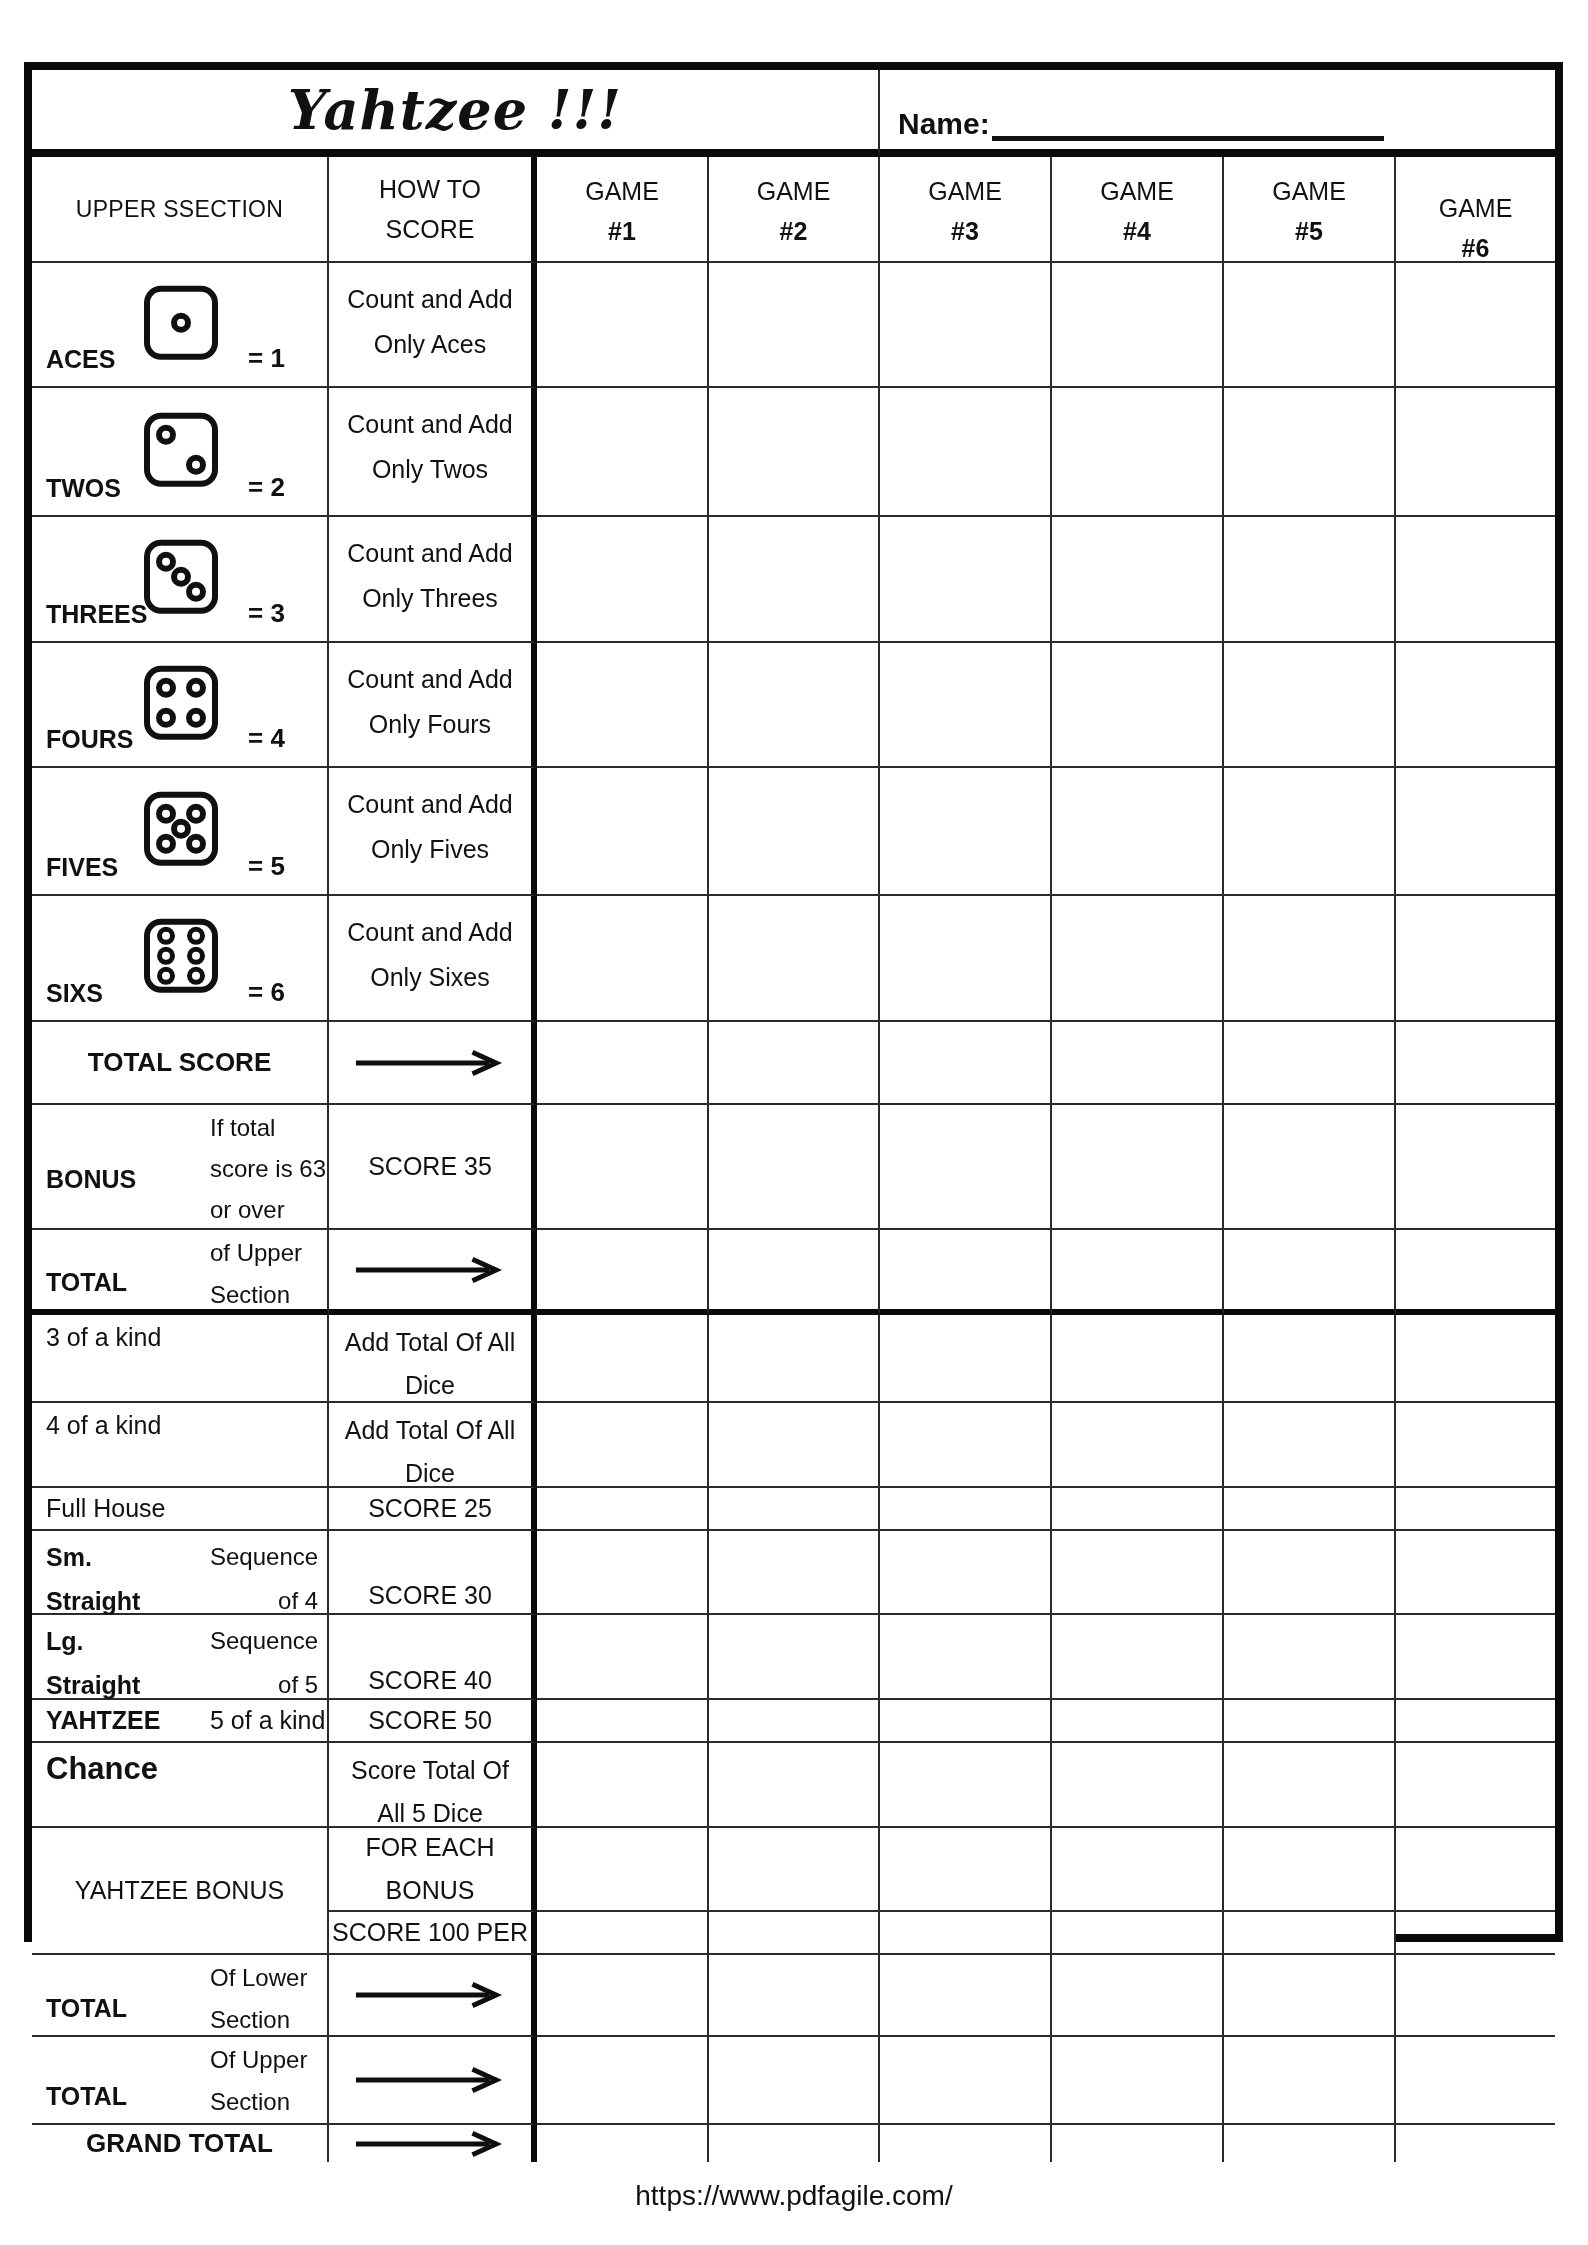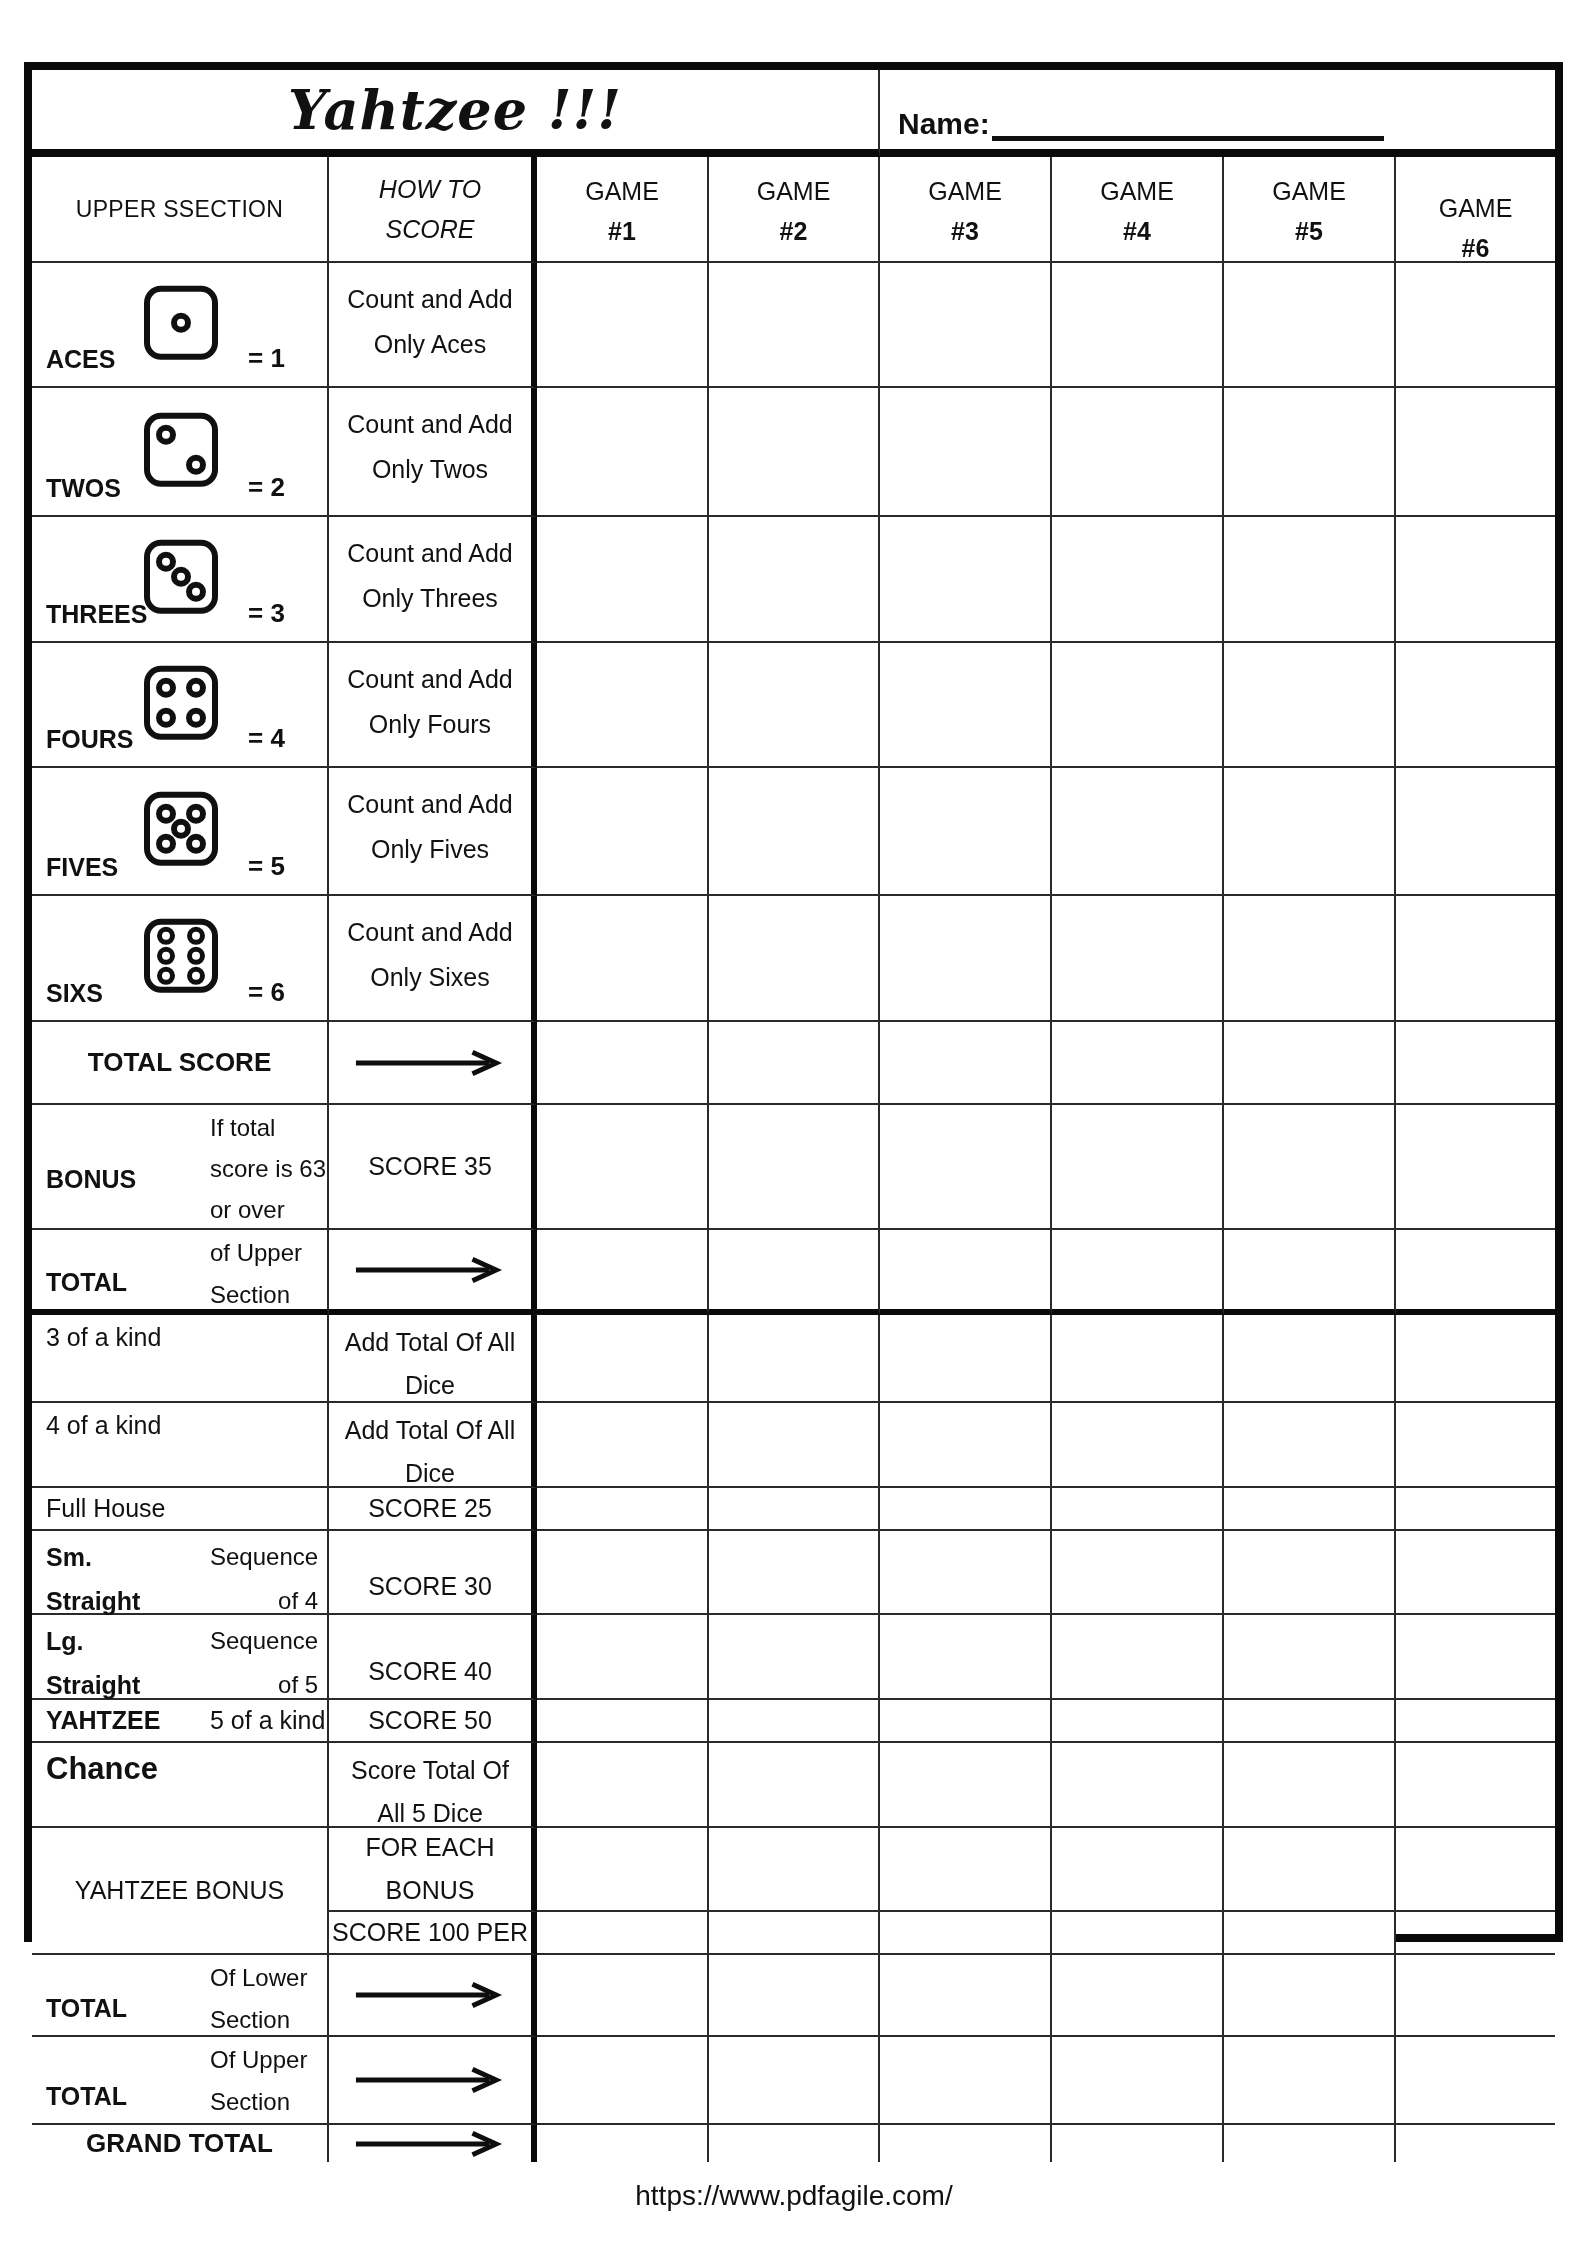--- a/index.html
+++ b/index.html
@@ -23,42 +23,42 @@
          font-size:54px;letter-spacing:1px;}
   .name-cell{grid-column:5/9;display:flex;align-items:flex-end;padding:0 14px 8px 18px;}
   .name-lbl{font-weight:700;font-size:30px;line-height:34px;}
   .name-line{display:inline-block;width:392px;height:32px;border-bottom:5px solid #101010;margin-left:2px;}
 
   
   .hdr-cell{display:flex;flex-direction:column;align-items:center;justify-content:center;font-size:25px;}
   .upper-hdr{font-size:23px;letter-spacing:.3px;text-align:center;}
   .game-hdr .gw{line-height:36px;margin-bottom:8px;}
   .game-hdr .gn{font-weight:700;}
-  .hdr2 span{line-height:40px;font-style:italic;}
+  .hdr2 span{line-height:40px;}
 
   
   .die-cell .rl{position:absolute;left:14px;bottom:12px;font-weight:700;font-size:25px;}
   .die-cell .eq{position:absolute;left:216px;bottom:12px;font-weight:700;font-size:26px;}
   .die{position:absolute;left:112px;top:50%;transform:translateY(-53%);width:74px;height:74px;
        border:6px solid #101010;border-radius:17px;background:#fff;box-sizing:border-box;}
   .pip{position:absolute;width:20px;height:20px;border:6px solid #101010;border-radius:50%;
        background:#fff;box-sizing:border-box;}
   .p-c{left:21px;top:21px}.p-tl{left:6px;top:6px}.p-tr{left:36px;top:6px}
   .p-bl{left:6px;top:36px}.p-br{left:36px;top:36px}
   .pip.s{width:18px;height:18px;border-width:5px;}
   .s-tl{left:7px;top:2px}.s-ml{left:7px;top:22px}.s-bl{left:7px;top:42px}
   .s-tr{left:37px;top:2px}.s-mr{left:37px;top:22px}.s-br{left:37px;top:42px}
 
   
   .how{display:flex;flex-direction:column;align-items:center;padding-top:6px;
        font-size:25px;line-height:43px;text-align:center;}
   .how.tall{padding-top:14px;line-height:45px;}
   .how.center-v{justify-content:center;padding-top:0;}
   .how1{display:flex;align-items:center;justify-content:center;font-size:25px;}
-  .how1.bottom{align-items:flex-end;padding-bottom:12px;}
+  .how1.bottom{align-items:flex-end;padding-bottom:3px;}
   .arr{display:flex;align-items:center;justify-content:center;}
   .arrow{width:158px;height:30px;}
   .arrow path{stroke:#0e0e0e;stroke-width:5;fill:none;}
 
   
   .cb{display:flex;align-items:center;justify-content:center;font-weight:700;font-size:26px;}
   .twocol .rl{position:absolute;left:14px;bottom:12px;font-weight:700;font-size:25px;}
   .twocol .sub{position:absolute;left:178px;top:2px;font-size:24px;line-height:42px;}
   .twocol .sub span{display:block;}
   .bonus-cell .rl{bottom:34px;}

